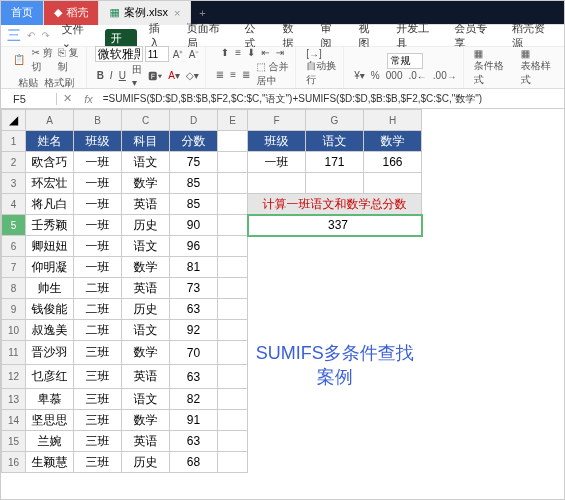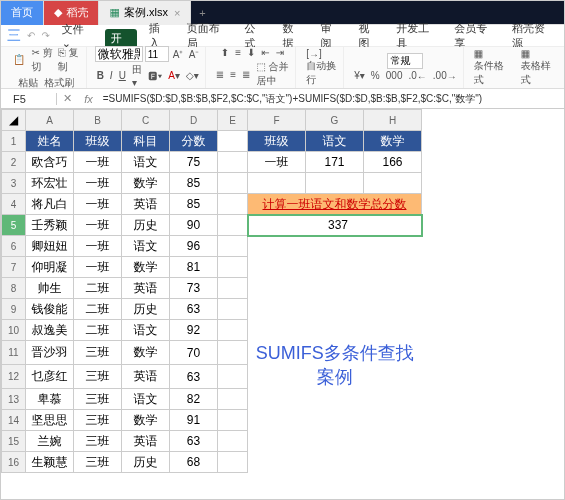--- a/index.html
+++ b/index.html
@@ -45,21 +45,21 @@
 .sheet .rowhead { background: #f0f0f0; font-size: 10px; color: #666; width: 24px; min-width: 24px; }
 .sheet .corner { background: #f0f0f0; width: 24px; }
 .colA,.colB,.colC,.colD { width: 48px; min-width: 48px; }
 .colE { width: 30px; min-width: 30px; }
 .colF,.colG,.colH { width: 58px; min-width: 58px; }
 
 .hdr { background: #2f5597; color: #fff; font-weight: bold; }
 .sel { background: #fff; outline: 2px solid #5fb878; outline-offset: -1px; }
 .rowhead.sel5 { background: #5fb878; color: #fff; }
 
-.yellowbanner { background: #fdba74; border: 1px solid #e6c200; color: #c00; font-weight: bold; text-decoration: underline; }
+.yellowbanner { background: #e5e5e5; border: 1px solid #e6c200; color: #c00; font-weight: bold; }
 .greenbox { border: 2px solid #5fb878; padding-left: 7px; }
 .bigtext { color: #3a5fd8; font-size: 18px; font-weight: normal; }
 </style>
 </head>
 <body>
 
 <div class="app">
 
   <div class="tabbar">
     <div class="tab home">

